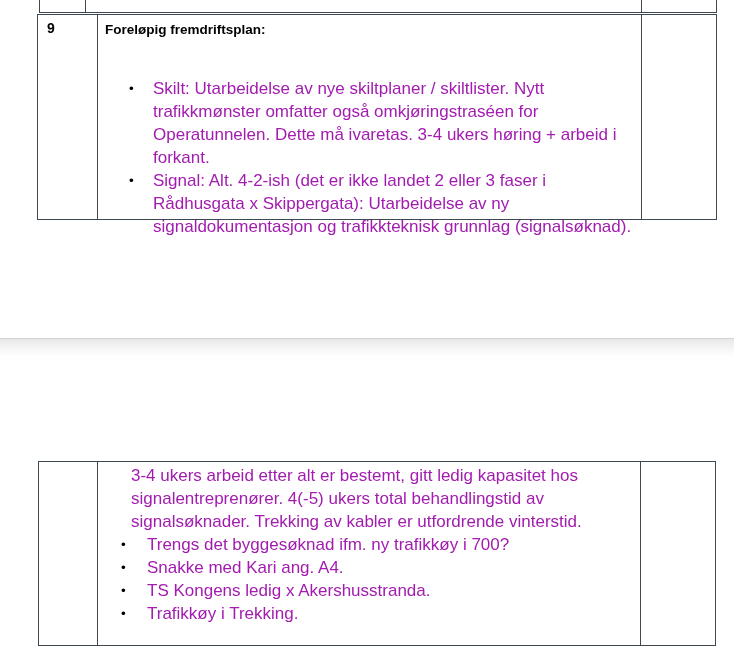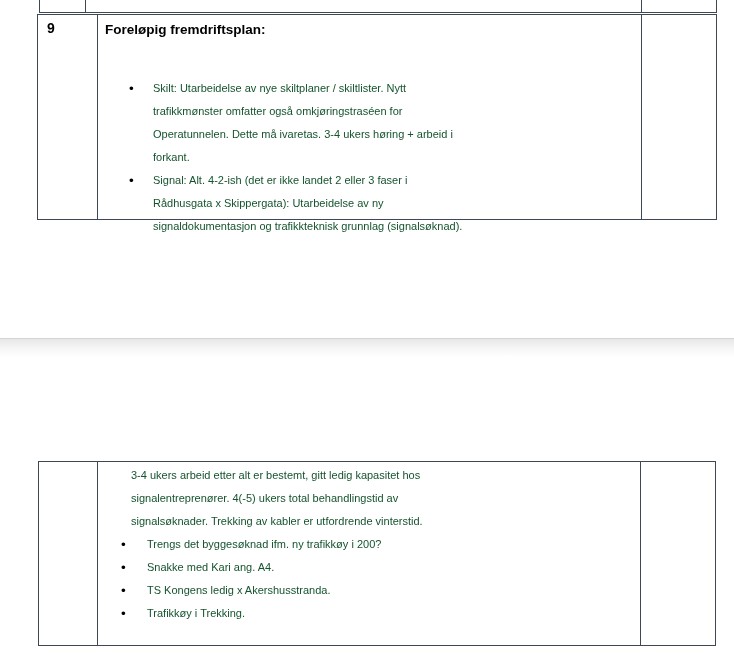--- a/index.html
+++ b/index.html
@@ -40,21 +40,21 @@
 
   
   .t2{left:38px;top:461px;width:678px;height:185px;}
   .t2-c1{width:59px;}
   .t2-c2{width:543px;padding:2px 2px 0 7px;}
   .t2-c3{flex:1;}
 
   
   .row-num{font-weight:bold;font-size:14px;color:#000;line-height:18px;}
   .heading{font-weight:bold;font-size:13.5px;color:#000;line-height:23px;margin-bottom:36px;}
-  .body-text{font-size:11px;line-height:23px;white-space:pre-line;color:#14532d;}
+  .body-text{font-size:17px;line-height:23px;white-space:pre-line;color:#a21caf;}
 
   .bullet-item{position:relative;padding-left:48px;}
   .bullet-item .dot{position:absolute;left:24px;top:0;line-height:23px;font-size:13.5px;color:#000;}
 
   .t2-cont{padding-left:26px;}
   .p2-bullet{position:relative;padding-left:42px;}
   .p2-bullet .dot{position:absolute;left:16px;top:0;line-height:23px;font-size:13.5px;color:#000;}
 </style>
 </head>
 <body>
@@ -102,21 +102,21 @@
     <div class="doc-table t2" style="top:104px;">
       <div class="cell t2-c1"></div>
       <div class="cell t2-c2">
 
         <div class="body-text t2-cont">3-4 ukers arbeid etter alt er bestemt, gitt ledig kapasitet hos
 signalentreprenører. 4(-5) ukers total behandlingstid av
 signalsøknader. Trekking av kabler er utfordrende vinterstid.</div>
 
         <div class="p2-bullet">
           <span class="dot">•</span>
-          <div class="body-text">Trengs det byggesøknad ifm. ny trafikkøy i 200?</div>
+          <div class="body-text">Trengs det byggesøknad ifm. ny trafikkøy i 700?</div>
         </div>
         <div class="p2-bullet">
           <span class="dot">•</span>
           <div class="body-text">Snakke med Kari ang. A4.</div>
         </div>
         <div class="p2-bullet">
           <span class="dot">•</span>
           <div class="body-text">TS Kongens ledig x Akershusstranda.</div>
         </div>
         <div class="p2-bullet">

